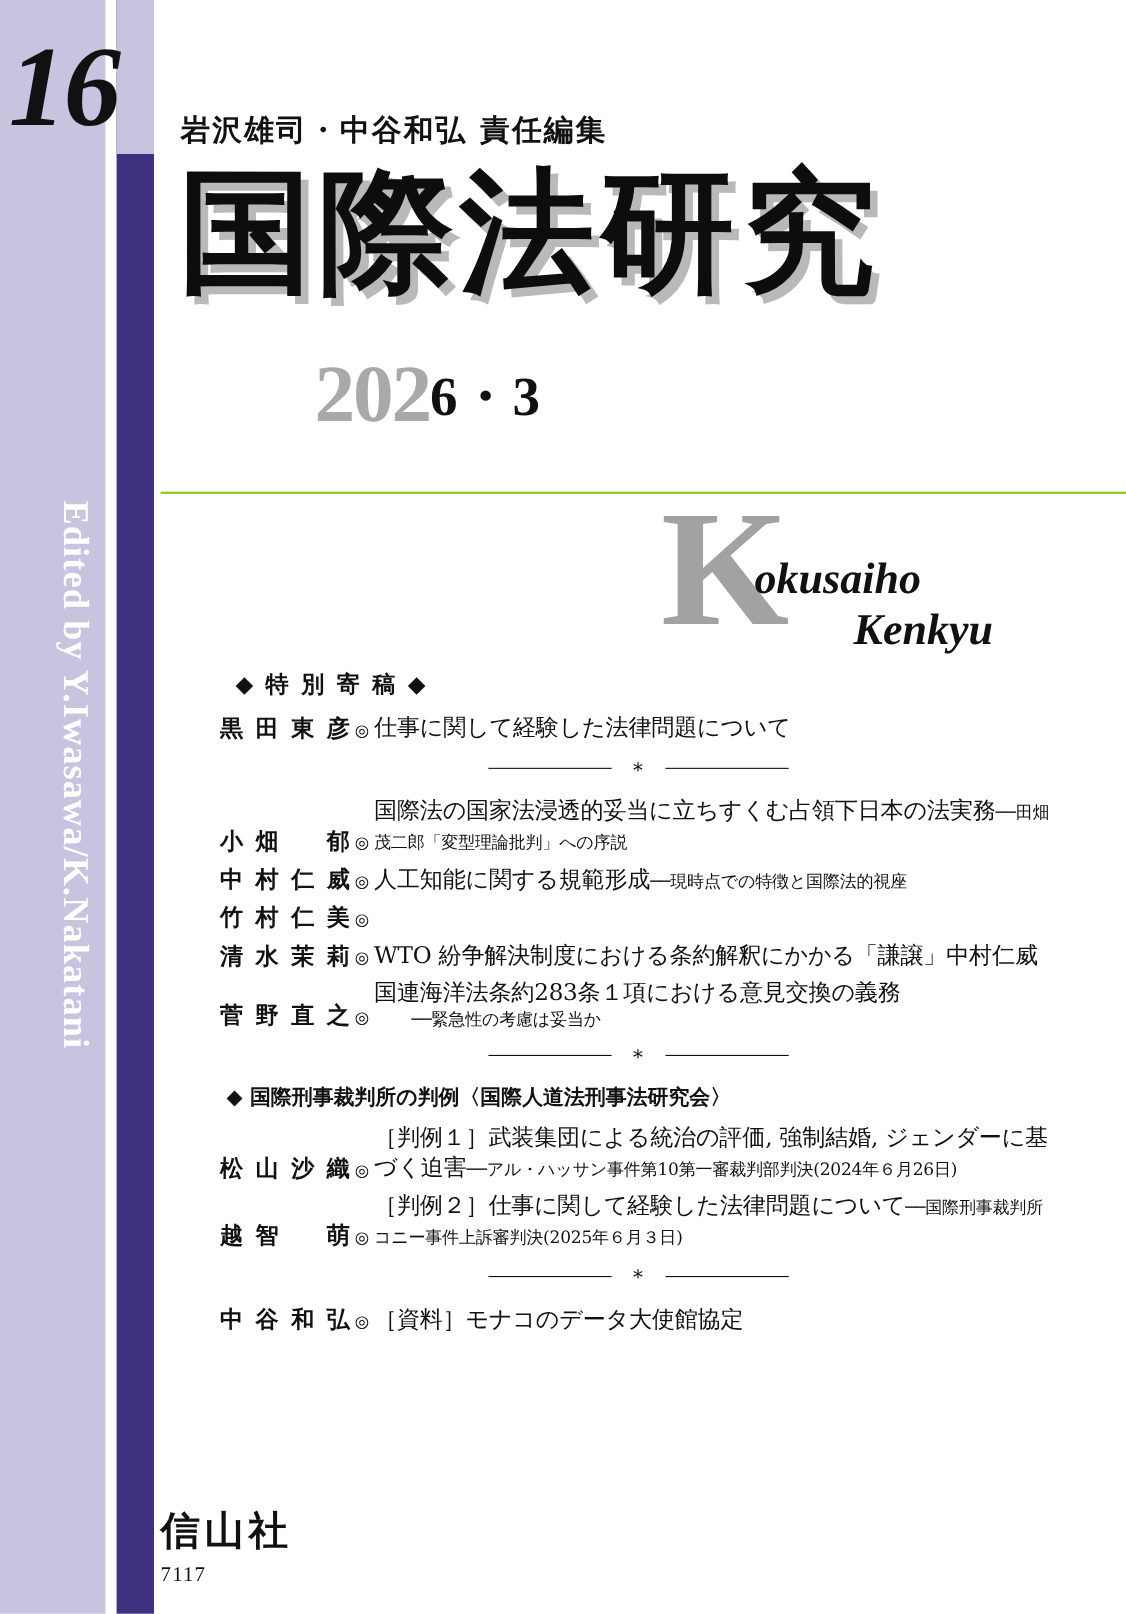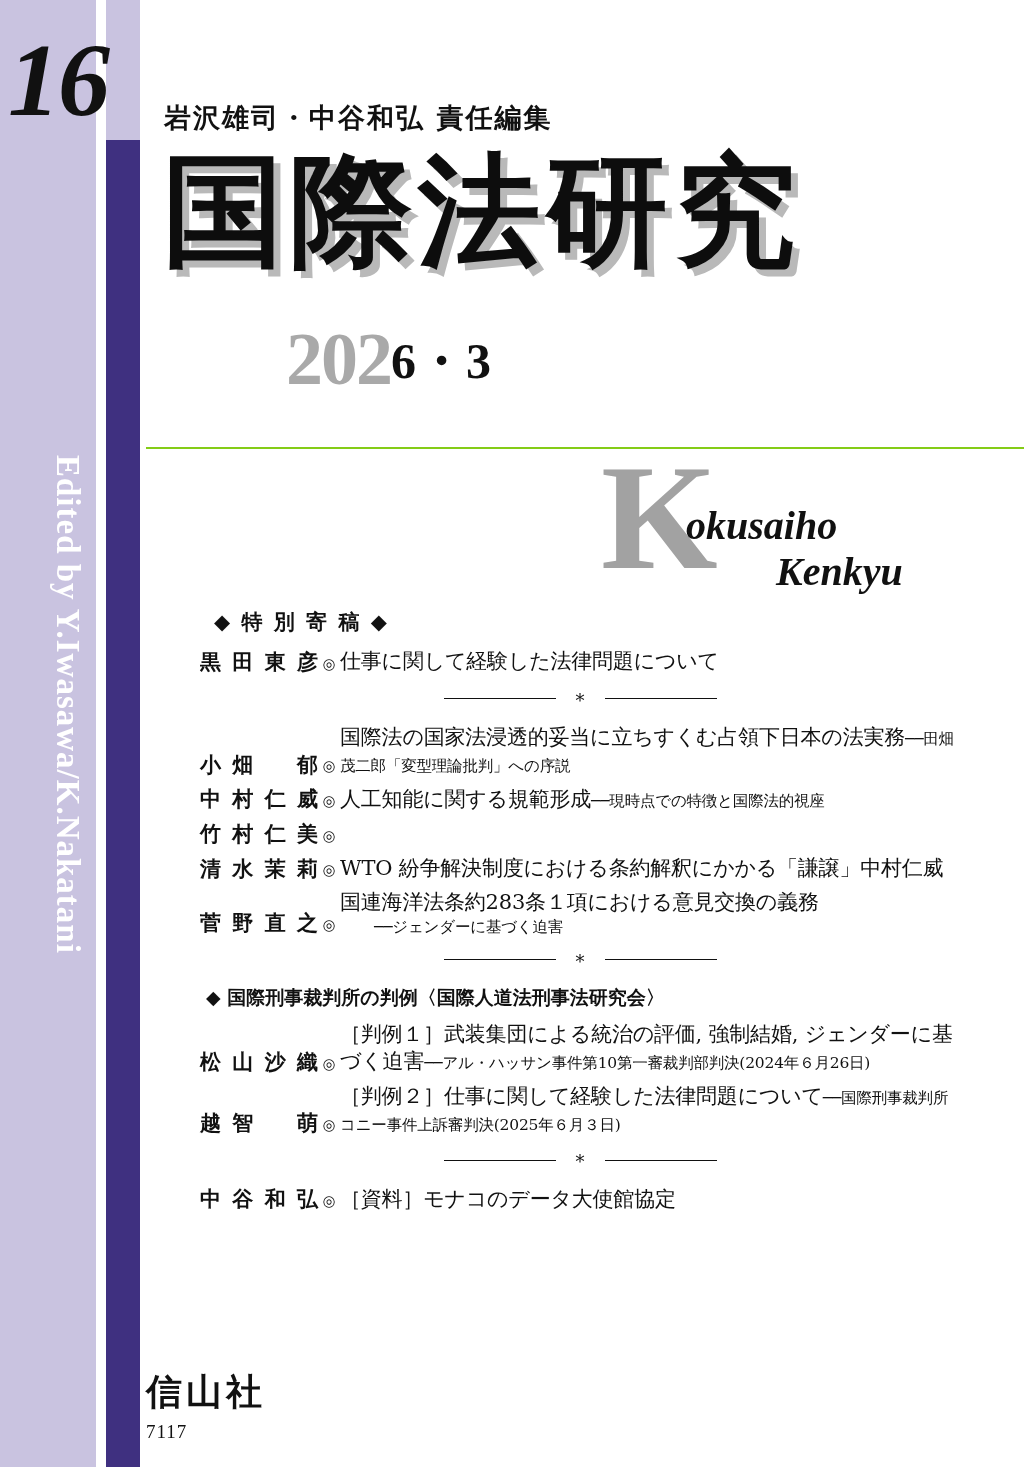--- a/index.html
+++ b/index.html
@@ -282,21 +282,21 @@
 
     <div class="entry">
       <div class="author">清水茉莉</div>
       <div class="mark">◎</div>
       <div class="title-col">WTO 紛争解決制度における条約解釈にかかる「謙譲」中村仁威</div>
     </div>
 
     <div class="entry">
       <div class="author">菅野直之</div>
       <div class="mark">◎</div>
-      <div class="title-col"><span>国連海洋法条約283条１項における意見交換の義務</span><span class="sub2">──ジェンダーに基づく迫害</span></div>
+      <div class="title-col"><span>国連海洋法条約283条１項における意見交換の義務</span><span class="sub2">──緊急性の考慮は妥当か</span></div>
     </div>
 
     <div class="sep">
       <span class="ln"></span>
       <span class="st">*</span>
       <span class="ln"></span>
     </div>
 
     <div class="section-head-2">◆ 国際刑事裁判所の判例〈国際人道法刑事法研究会〉</div>
 

